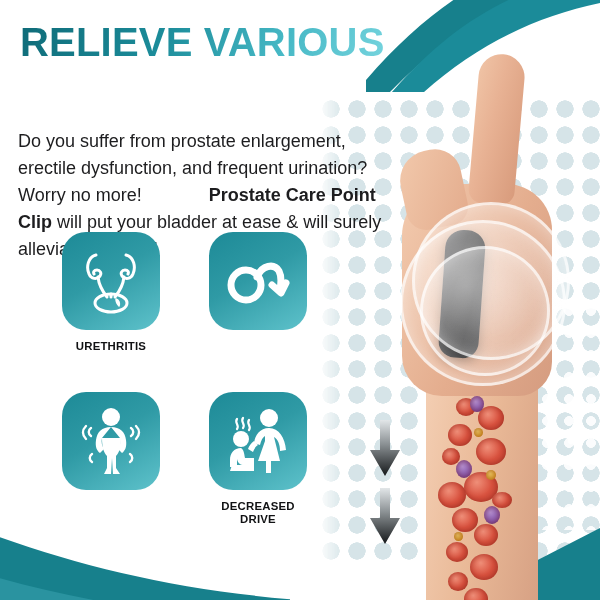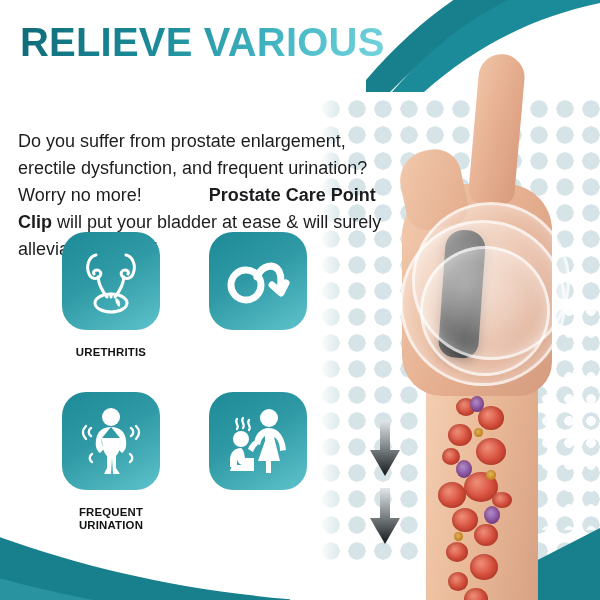--- a/index.html
+++ b/index.html
@@ -95,21 +95,21 @@
   .tile-cell.c3 { left: 147px; top: 160px; }
 
   .tile-box {
     width: 98px; height: 98px;
     margin: 0 auto;
     border-radius: 24px;
     background-image: linear-gradient(150deg, #1d8a97 0%, #2f9aa5 45%, #5ec2cb 100%);
     display: flex; align-items: center; justify-content: center;
   }
   .tile-label {
-    margin-top: 16px;
+    margin-top: 10px;
     font-size: 11.4px; font-weight: bold;
     letter-spacing: .2px; line-height: 1.18;
     color: #111214;
     text-transform: uppercase;
   }
 
   
   #photo {
     position: absolute;
     left: 382px; top: 34px;
@@ -257,21 +257,20 @@
           <g stroke="#ffffff" stroke-width="2.4" stroke-linecap="round" fill="none">
             <path d="M11 22 C8 24 8 28 11 30"></path>
             <path d="M6 20 C2 24 2 29 6 33"></path>
             <path d="M51 22 C54 24 54 28 51 30"></path>
             <path d="M56 20 C60 24 60 29 56 33"></path>
             <path d="M12 48 C9 50 9 54 12 56"></path>
             <path d="M50 48 C53 50 53 54 50 56"></path>
           </g>
         </svg>
       </div>
-      <div class="tile-label">FREQUENT<br>URINATION</div>
     </div>
 
     <div class="tile-cell c3">
       <div class="tile-box">
         <svg width="68" height="68" viewBox="0 0 68 68">
           <g fill="#ffffff">
 
             <circle cx="45" cy="11" r="9"></circle>
             <path d="M45 21 C36 21 31 28 30 36 L36 38 C37 33 39 30 41 29 L41 34 L34 54 L56 54 L50 30 C54 32 56 38 56 44 L62 43 C61 31 55 21 45 21 Z"></path>
             <path d="M42 54 L42 66 L47 66 L47 54 Z"></path>
@@ -281,20 +280,21 @@
             <path d="M17 41 C10 41 6 46 6 53 L6 60 L13 60 L13 52 C14 56 16 58 20 58 L30 58 L30 51 L21 51 C20 46 20 43 17 41 Z"></path>
             <path d="M8 58 L6 64 L30 64 L30 58 Z"></path>
           </g>
           <g stroke="#ffffff" stroke-width="2.2" stroke-linecap="round" fill="none">
             <path d="M13 12 C10 16 16 18 13 22"></path>
             <path d="M19 11 C16 15 22 17 19 21"></path>
             <path d="M25 13 C22 17 28 19 25 23"></path>
           </g>
         </svg>
       </div>
+      <div class="tile-label">DECREASED<br>DRIVE</div>
     </div>
 
   </div>
 
   <div id="photo">
     <div class="hand-part" id="wrist"></div>
     <div class="hand-part" id="palm"></div>
     <div class="hand-part" id="knuckle"></div>
     <div class="hand-part" id="finger"></div>
 

